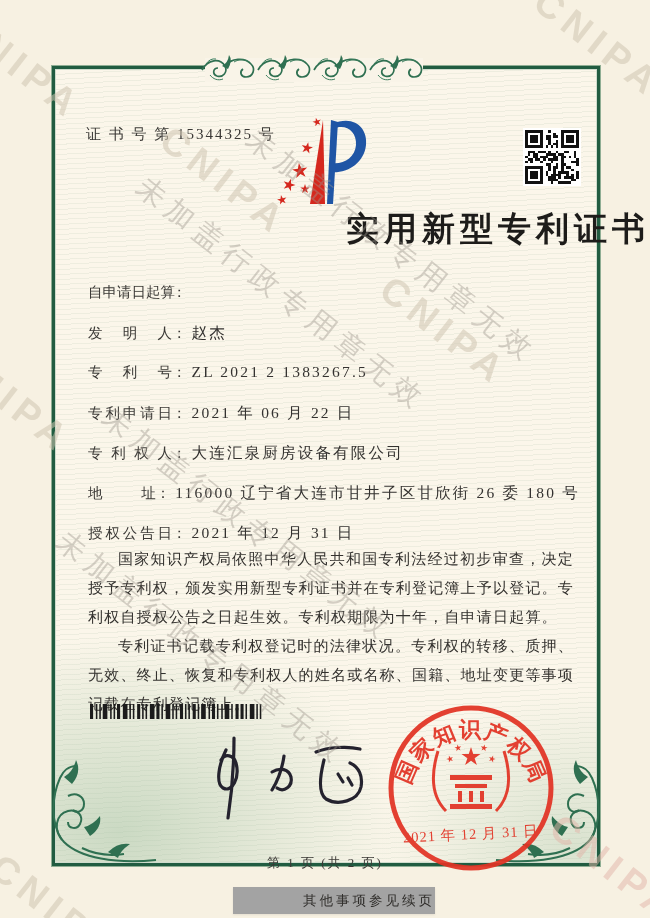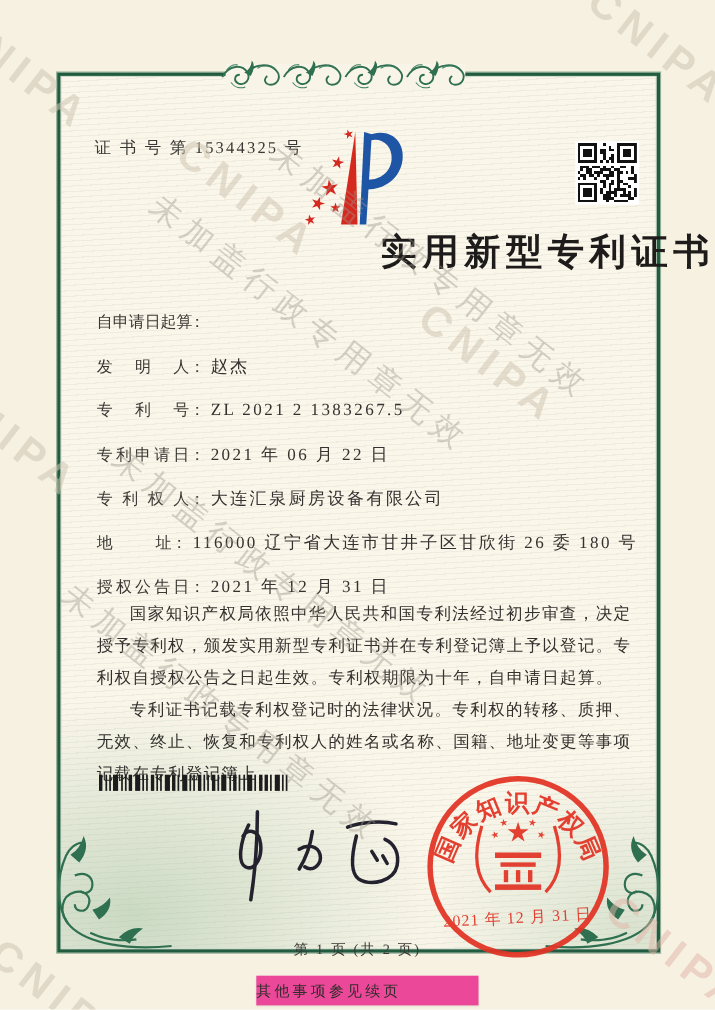--- a/index.html
+++ b/index.html
@@ -51,22 +51,22 @@
   }
   .bodytext p{margin:0; text-indent:2em;}
   .barcode{position:absolute; left:90px; top:688px; width:172px; height:15px;}
   .director{position:absolute; left:103px; top:742px; font-size:16px; letter-spacing:3px; color:#2e2c29;}
   .director .line{margin-bottom:11px;}
   .signature{position:absolute; left:192px; top:716px; width:212px; height:96px;}
   .seal{position:absolute; left:382px; top:683px; width:178px; height:178px; opacity:.93;}
   .pageno{position:absolute; left:0; top:838px; width:650px; text-align:center; font-size:13px; letter-spacing:2px; color:#3a3835;}
   .contbox{
     position:absolute; left:233px; top:871px; width:202px; height:27px;
-    background:#ec4899; box-shadow:0 1px 2px rgba(0,0,0,.08);
-    text-align:left; line-height:27px; font-size:13.5px; letter-spacing:3px; color:#2f2d2a;
+    background:#a3a3a3; box-shadow:0 1px 2px rgba(0,0,0,.08);
+    text-align:right; line-height:27px; font-size:13.5px; letter-spacing:3px; color:#2f2d2a;
   }
   
   .wm{position:absolute; z-index:6; pointer-events:none; white-space:nowrap; transform:rotate(38deg); transform-origin:left top;}
   .wm-cn{font-size:29px; letter-spacing:7px; color:rgba(158,150,140,.42); font-family:"Liberation Serif","DejaVu Serif",serif;}
   .wm-en{font-size:38px; font-weight:bold; letter-spacing:7px; color:rgba(208,196,176,.55); font-family:"Liberation Sans","DejaVu Sans",sans-serif;}
   .wm-pink{color:rgba(226,180,168,.5);}
 </style>
 </head>
 <body>
 

